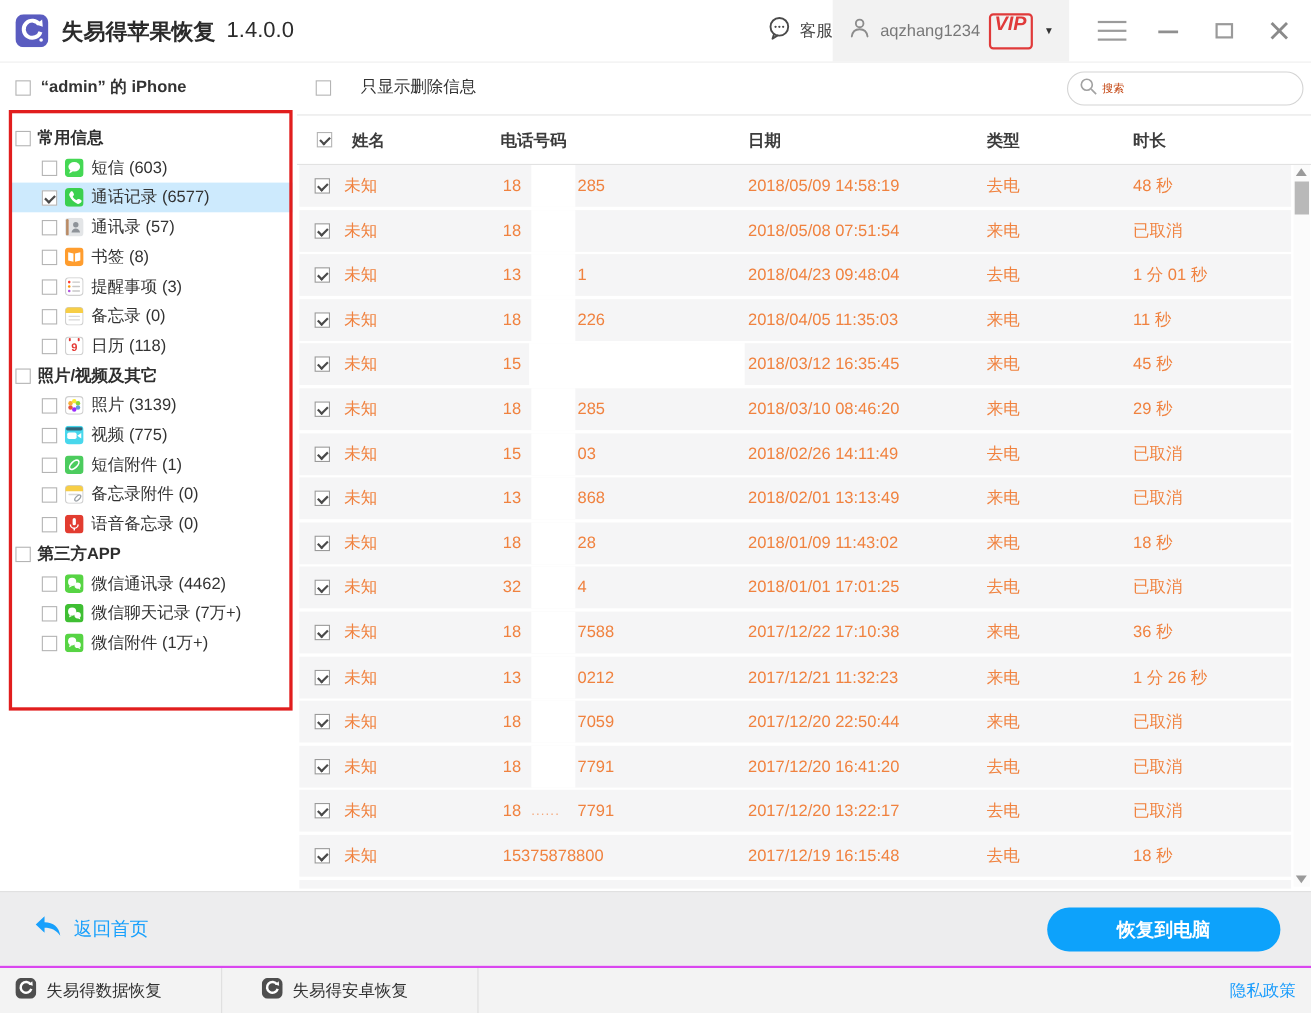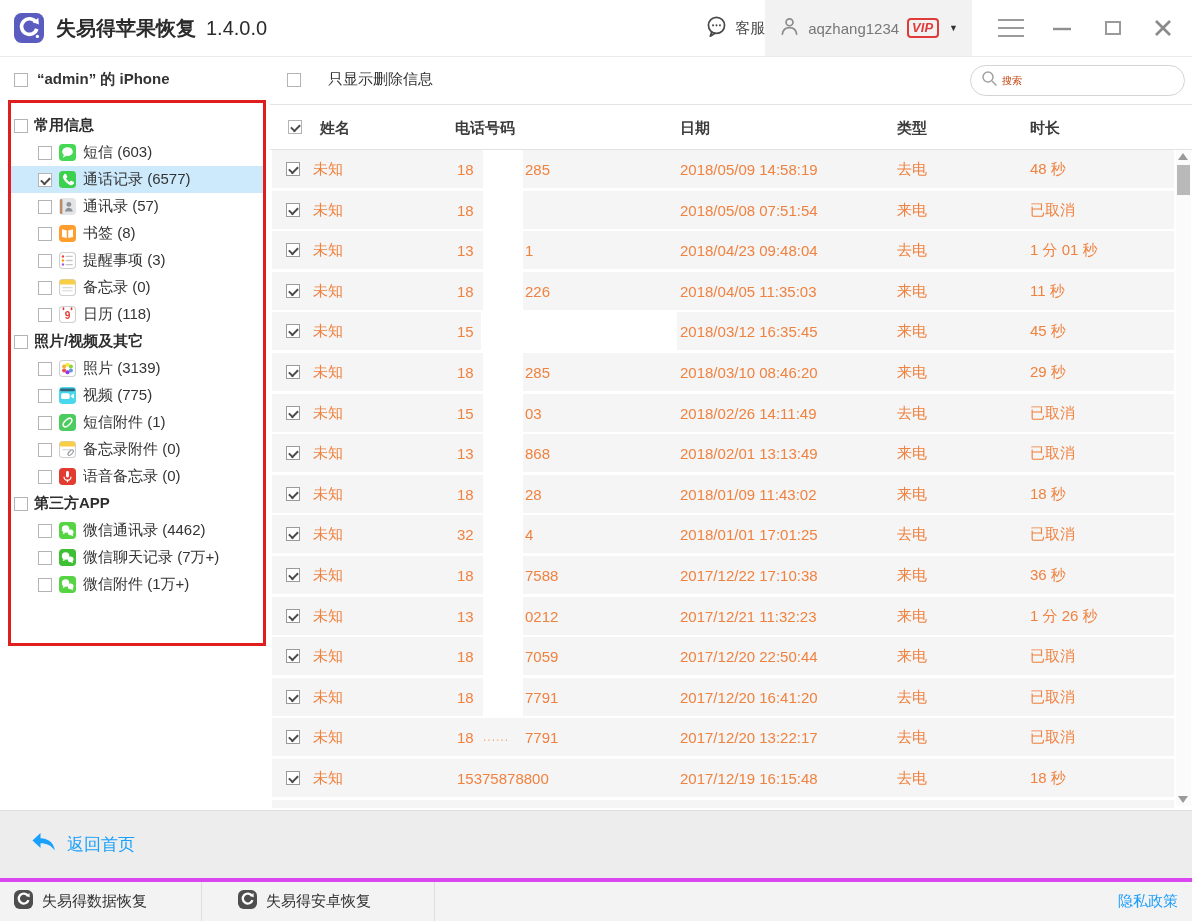--- a/index.html
+++ b/index.html
@@ -12,22 +12,22 @@
   .titlebar { position:absolute; left:0; top:0; width:1192px; height:57px;
     background:#fff; border-bottom:1px solid #eaeaea; display:flex; align-items:center; }
   .app-logo { margin-left:14px; margin-right:12px; display:flex; }
   .app-title { font-size:20px; font-weight:bold; color:#2b2b2b; }
   .app-version { font-size:20px; font-weight:normal; color:#2b2b2b; margin-left:10px; }
   .tb-right { margin-left:auto; display:flex; align-items:center; height:100%; }
   .support { display:flex; align-items:center; gap:7px; cursor:pointer; }
   .support-label { font-size:15px; color:#4a4a4a; }
   .user-panel { background:#f2f2f2; height:100%; display:flex; align-items:center; padding:0 14px; gap:8px; cursor:pointer; }
   .username { font-size:15px; color:#787878; }
-  .vip-badge { font-size:13px; font-weight:bold; font-style:italic; color:#e03a3a;
-    border:2px solid #e03a3a; border-radius:4px; padding:0 4px 1px 3px; line-height:15px; }
+  .vip-badge { font-size:18px; font-weight:bold; font-style:italic; color:#e03a3a;
+    border:2px solid #e03a3a; border-radius:4px; padding:0 4px 14px 3px; line-height:15px; }
   .vip-caret { font-size:9px; color:#333; margin-left:2px; }
   .hamburger { margin:0 26px; display:flex; flex-direction:column; gap:6px; cursor:pointer; }
   .hamburger i { display:block; width:26px; height:2px; background:#9b9b9b; }
   .win-btn { margin-right:28px; display:flex; align-items:center; cursor:pointer; }
   .win-btn.close { margin-right:18px; }
   
   .toolbar { position:absolute; left:0; top:57px; width:1192px; height:47px; background:#fff; }
   .device-group { position:absolute; left:14px; top:13px; display:flex; align-items:center; gap:9px; }
   .device-label { font-size:15px; font-weight:bold; color:#333; }
   .filter-group { position:absolute; left:287px; top:13px; display:flex; align-items:center; gap:27px; }
@@ -78,21 +78,21 @@
     border-left:5.5px solid transparent; border-right:5.5px solid transparent; border-top:7px solid #9a9a9a; }
   
   .actionbar { position:absolute; left:0; top:810px; width:1192px; height:68px;
     background:#ededee; border-top:1px solid #e1e1e1; display:flex; align-items:center; }
   .back-link { display:flex; align-items:center; gap:10px; margin-left:30px; cursor:pointer; }
   .back-label { font-size:17px; color:#18a0fc; }
   .recover-btn { position:absolute; right:28px; top:14px; width:212px; height:40px; border-radius:20px;
     background:#0da2fb; color:#fff; font-size:17px; font-weight:bold; display:flex; align-items:center; justify-content:center; cursor:pointer; }
   
   .footer { position:absolute; left:0; top:878px; width:1192px; height:43px;
-    background:#f3f3f3; border-top:4px solid #d946ef; display:flex; align-items:center; }
+    background:#f3f3f3; border-top:2px solid #d946ef; display:flex; align-items:center; }
   .f-tab { height:100%; display:flex; align-items:center; gap:9px; border-right:1px solid #dedede; cursor:pointer; }
   .f-tab:nth-child(1) { width:202px; padding-left:14px; }
   .f-tab:nth-child(2) { width:233px; padding-left:36px; }
   .f-tab-label { font-size:15px; color:#333; }
   .privacy { margin-left:auto; margin-right:14px; font-size:15px; color:#1b9dfc; cursor:pointer; }
 </style>
 </head>
 <body>
 
 <div class="titlebar">
@@ -541,20 +541,21 @@
   <span class="sb-down"></span>
 </div>
 
 <div class="actionbar">
   <div class="back-link">
     <span><svg width="27" height="23" viewBox="0 0 27 23">
           <path d="M10.5 2 L2.5 9.5 L10.5 17 V12.3 C16.5 12.3 21 14.2 24.8 19.6 C23.8 11.6 18.5 7.6 10.5 7.3 Z" fill="#18a0fc"></path>
         </svg></span>
     <span class="back-label">返回首页</span>
   </div>
+  <div class="recover-btn">恢复到电脑</div>
 </div>
 
 <div class="footer" id="footer-bar">
   <div class="f-tab">
       <span><svg width="19" height="19" viewBox="0 0 20 20">
           <rect width="20" height="20" rx="6" fill="#4e4e4e"></rect>
           <path d="M14.6 6.2 A5.2 5.2 0 1 0 15.2 10.6" fill="none" stroke="#fff" stroke-width="2.4"></path>
           <path d="M16.2 3.2 L16.6 7.6 L12.6 6.2 Z" fill="#fff"></path>
         </svg></span>
       <span class="f-tab-label">失易得数据恢复</span>

